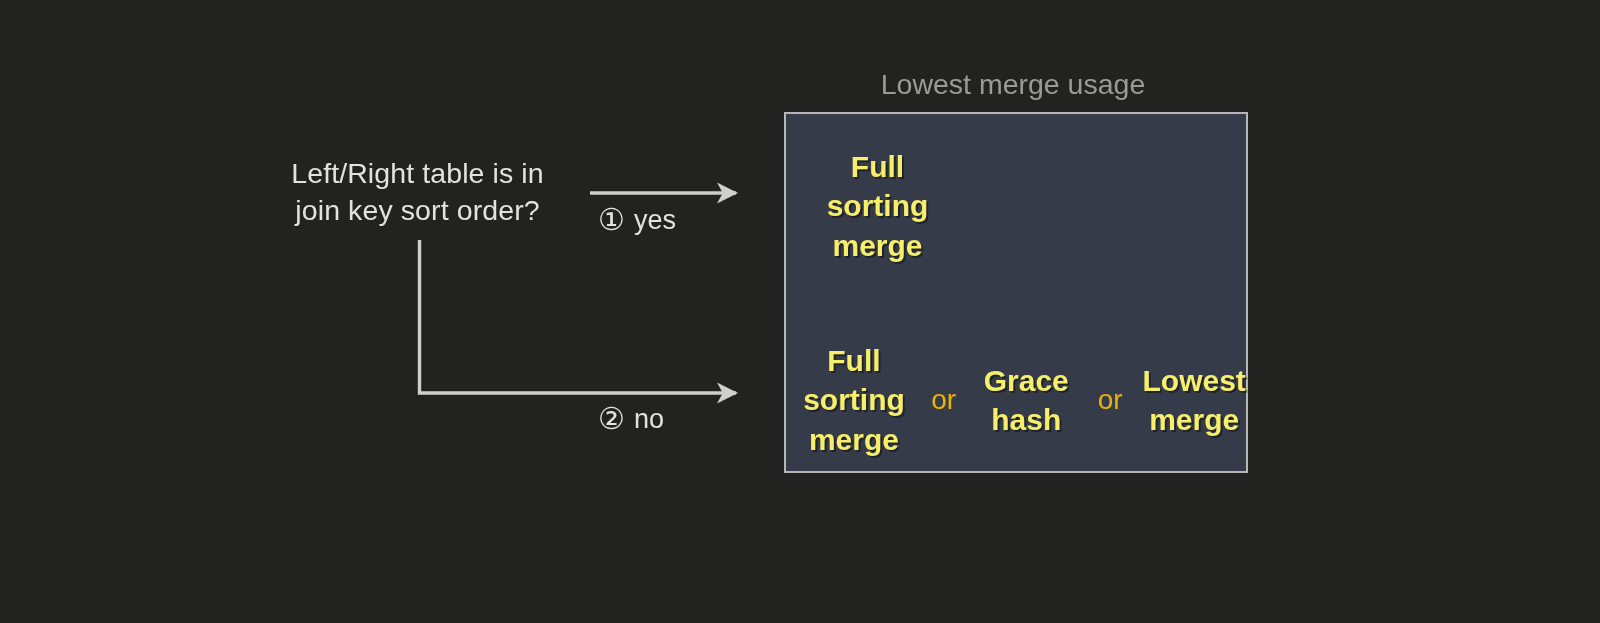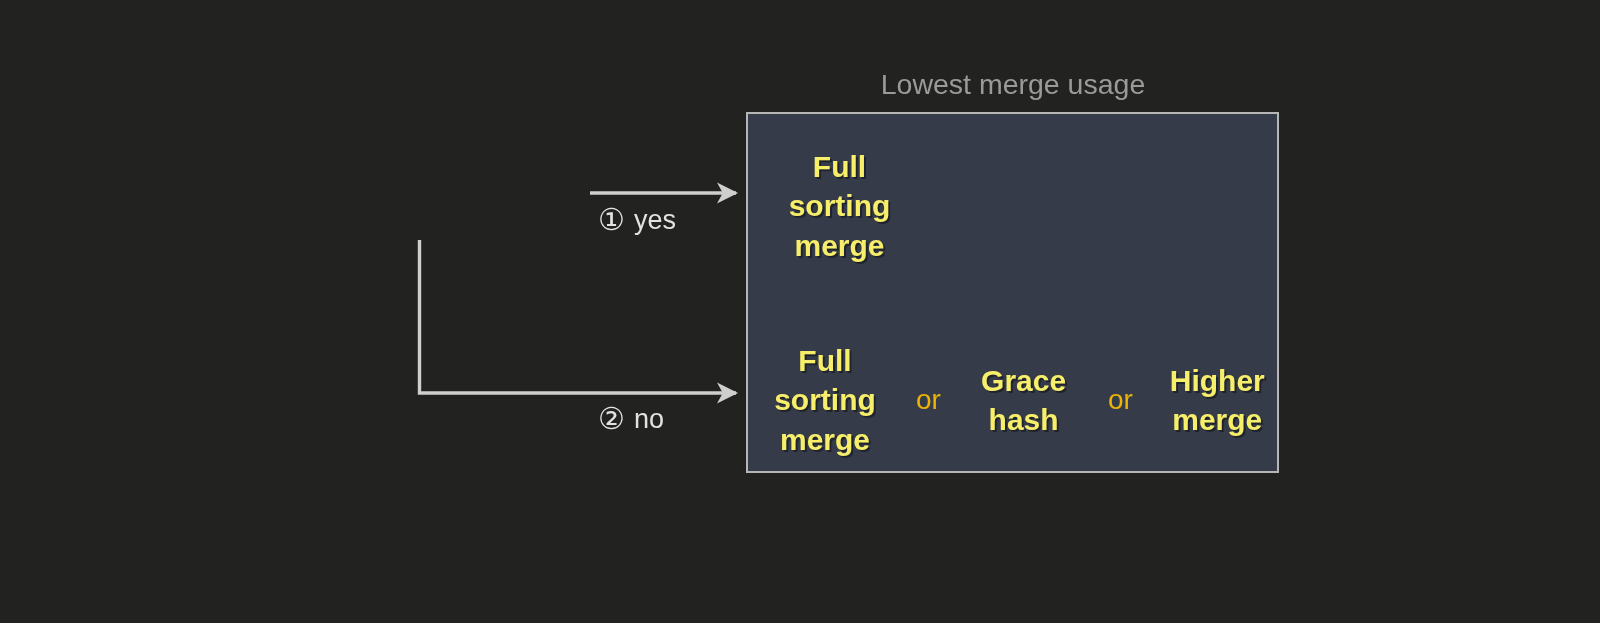--- a/index.html
+++ b/index.html
@@ -71,23 +71,23 @@
     font-size: 28.5px;
     line-height: 1;
     white-space: nowrap;
   }
   #caption-top { top: 70px; }
   #caption-bottom { top: 485px; }
 
   
   #results-panel {
     position: absolute;
-    left: 746px;
+    left: 784px;
     top: 112px;
-    width: 533px;
+    width: 464px;
     height: 361px;
     box-sizing: border-box;
     background: #353b48;
     border: 2px solid #b6b6b4;
   }
 
   .option-row {
     position: absolute;
     left: 0;
     width: 100%;
@@ -124,20 +124,22 @@
   #option-row-2 .slot-or-0 { width: 86px; text-align: center; }
   #option-row-2 .slot-1 { width: 145px; }
   #option-row-2 .slot-or-1 { width: 90px; text-align: center; }
   #option-row-2 .slot-2 { width: 145px; }
 </style>
 </head>
 <body>
 
 <div id="canvas">
 
+  <div class="decision-text">Left/Right table is in
+join key sort order?</div>
 
   <svg id="connectors" viewBox="0 0 1600 623" width="1600" height="623">
     <defs>
       <marker id="arrowhead" markerWidth="7" markerHeight="7" refX="5.6" refY="3.5" orient="auto" markerUnits="strokeWidth">
         <path d="M0,0.4 L6.2,3.5 L0,6.6 L1.7,3.5 Z" fill="#cfcfcd"></path>
       </marker>
     </defs>
 
     <path d="M590,193 L736,193" fill="none" stroke="#cfcfcd" stroke-width="3.4" marker-end="url(#arrowhead)"></path>
 
@@ -164,19 +166,19 @@
     </div>
 
     <div class="option-row" id="option-row-2">
       <span class="option-term slot-0">Full
 sorting
 merge</span>
       <span class="option-or slot-or-0">or</span>
       <span class="option-term slot-1">Grace
 hash</span>
       <span class="option-or slot-or-1">or</span>
-      <span class="option-term slot-2">Higher
+      <span class="option-term slot-2">Lowest
 merge</span>
     </div>
 
   </div>
 
 </div>
 
 </body></html>

